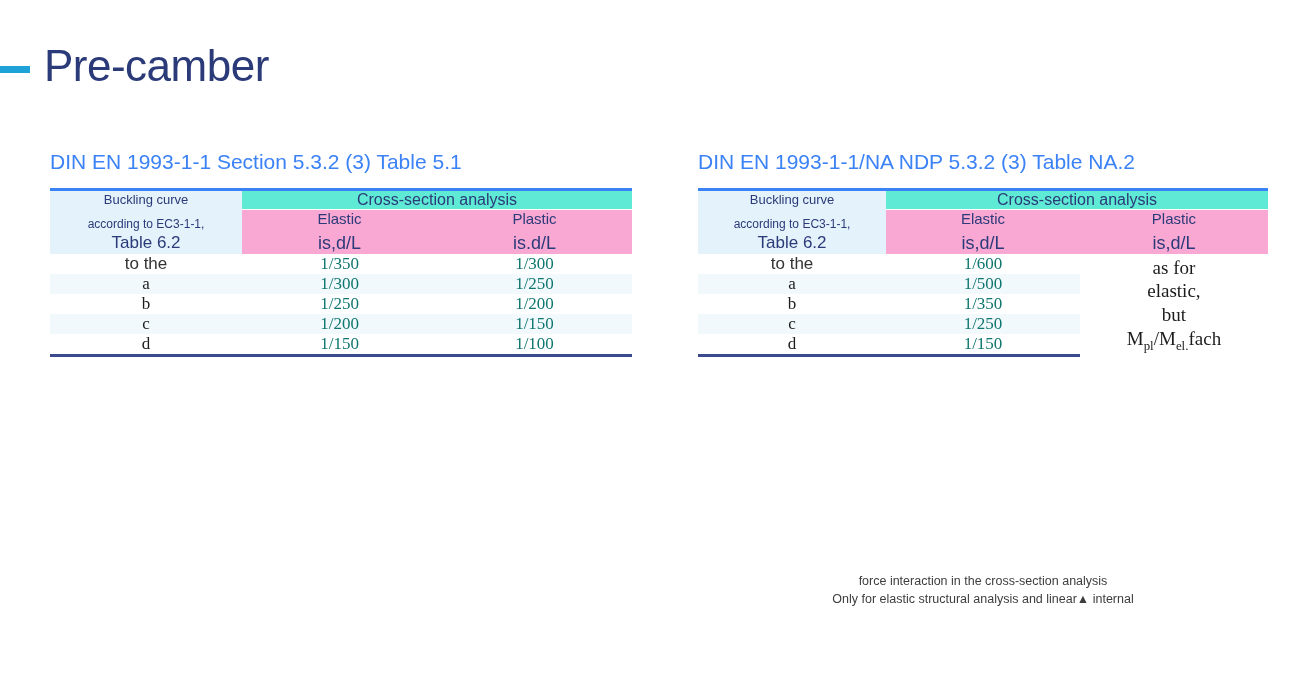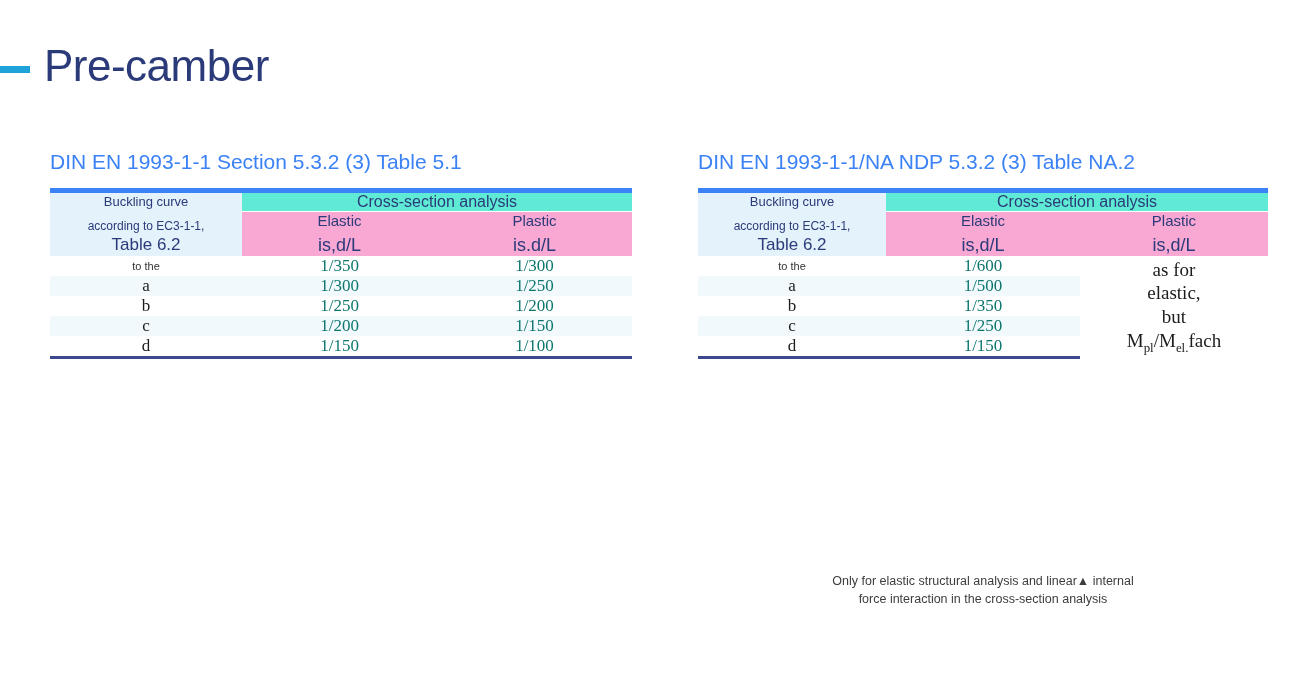--- a/index.html
+++ b/index.html
@@ -51,21 +51,21 @@
     margin-bottom: 14px;
     white-space: nowrap;
   }
 
   table.tbl {
     border-collapse: collapse;
     width: 100%;
     table-layout: fixed;
   }
   table.tbl .rule-top td {
-    border-top: 5px solid #3b82f6;
+    border-top: 3px solid #3b82f6;
   }
   table.tbl td, table.tbl th {
     padding: 0;
     vertical-align: middle;
   }
 
   .hdr-left {
     background: #e3f2fb;
     text-align: center;
     padding: 10px 8px 14px 8px;
@@ -98,21 +98,21 @@
 
   .row-band td { background: #f2f9fd; }
   .cell-label {
     text-align: center;
     font-size: 17px;
     color: #1c1c1c;
     font-family: "Liberation Serif", serif;
     padding: 14px 0;
   }
   .cell-label.small {
-    font-size: 11px;
+    font-size: 17px;
     font-family: "Liberation Sans", sans-serif;
     color: #333;
   }
   .cell-val {
     text-align: center;
     font-size: 17px;
     color: #0f766e;
     font-family: "Liberation Serif", serif;
     padding: 14px 0;
   }
@@ -291,18 +291,18 @@
         </tr>
         <tr class="rule-bottom">
           <td class="cell-label">d</td>
           <td class="cell-val">1/150</td>
         </tr>
       </tbody>
     </table>
   </div>
 
   <div class="footnote">
+    <div>force interaction in the cross-section analysis</div>
     <div>Only for elastic structural analysis and linear▲ internal</div>
-    <div>force interaction in the cross-section analysis</div>
   </div>
 
 
 </div>
 
 </body></html>

